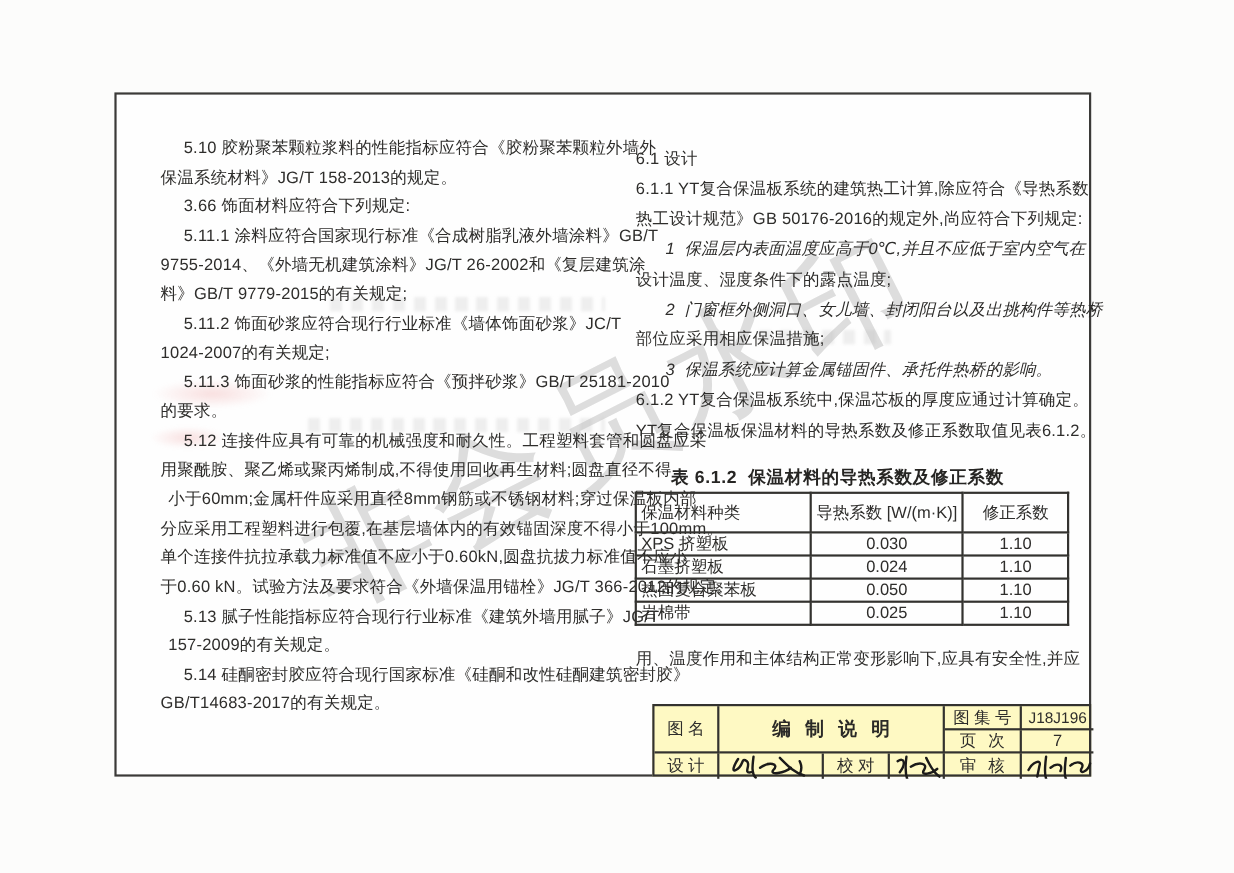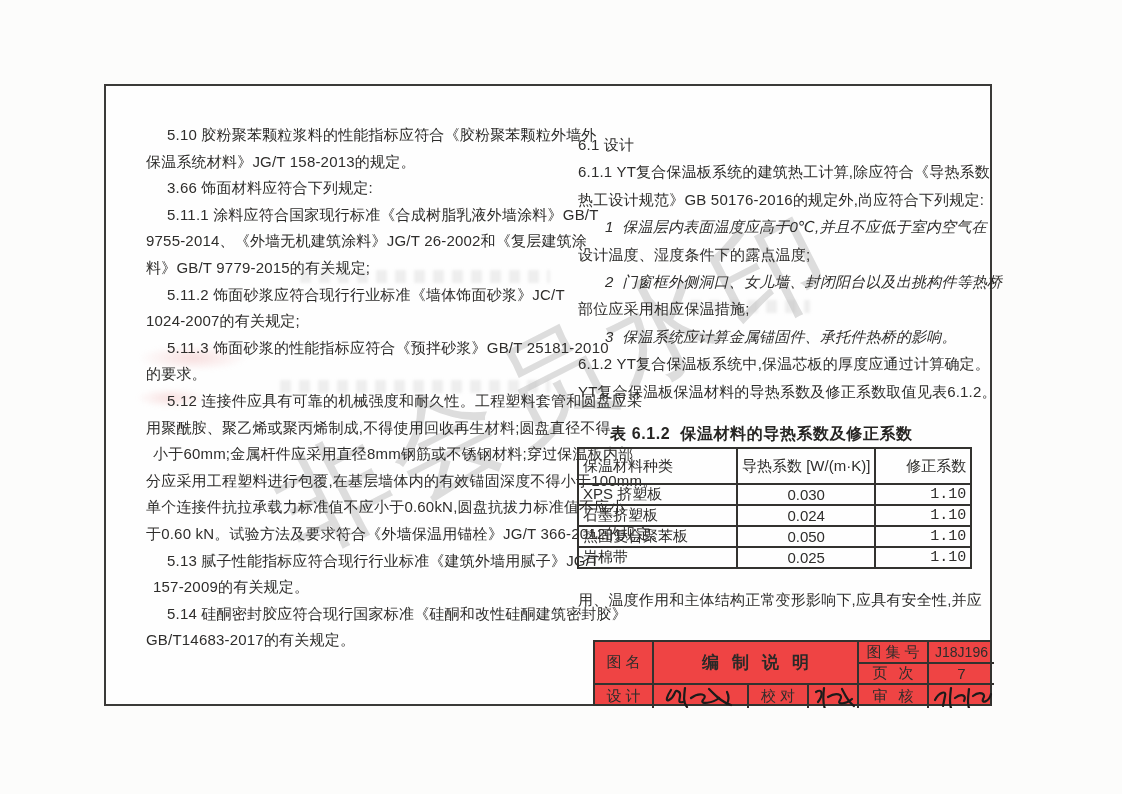--- a/index.html
+++ b/index.html
@@ -61,28 +61,28 @@
   }
   .dtable td,.dtable th{
     border:2px solid #33322f;
     font-weight:400;box-sizing:border-box;
     padding:0 4px;white-space:nowrap;overflow:hidden;
   }
   .dtable th{height:36px;}
   .dtable td{height:21px;}
   .c-name{width:159px;text-align:left;padding-left:12px;border-radius:12px;}
   .c-val{width:126px;text-align:center;}
-  .c-corr{width:96px;text-align:right;font-family:Liberation Mono, monospace;}
+  .c-corr{width:96px;text-align:center;}
   
   .tblock{
     position:absolute;left:593px;top:640px;width:399px;height:66px;z-index:3;
     display:grid;
     grid-template-columns:59px 95px 60px 50px 70px 65px;
     grid-template-rows:22px 21px 23px;
-    border:2px solid #33322f;background:#ef4444;
+    border:2px solid #33322f;background:#fef9c3;
     box-sizing:border-box;font-size:15px;color:#2e2d2b;
   }
   .tcell{
     border-right:2px solid #33322f;border-bottom:2px solid #33322f;
     display:flex;align-items:center;justify-content:center;
     box-sizing:border-box;overflow:hidden;
   }
   .tcell.last-col{border-right:none;}
   .tcell.last-row{border-bottom:none;}
   .ls1{letter-spacing:4px;text-indent:4px;}

